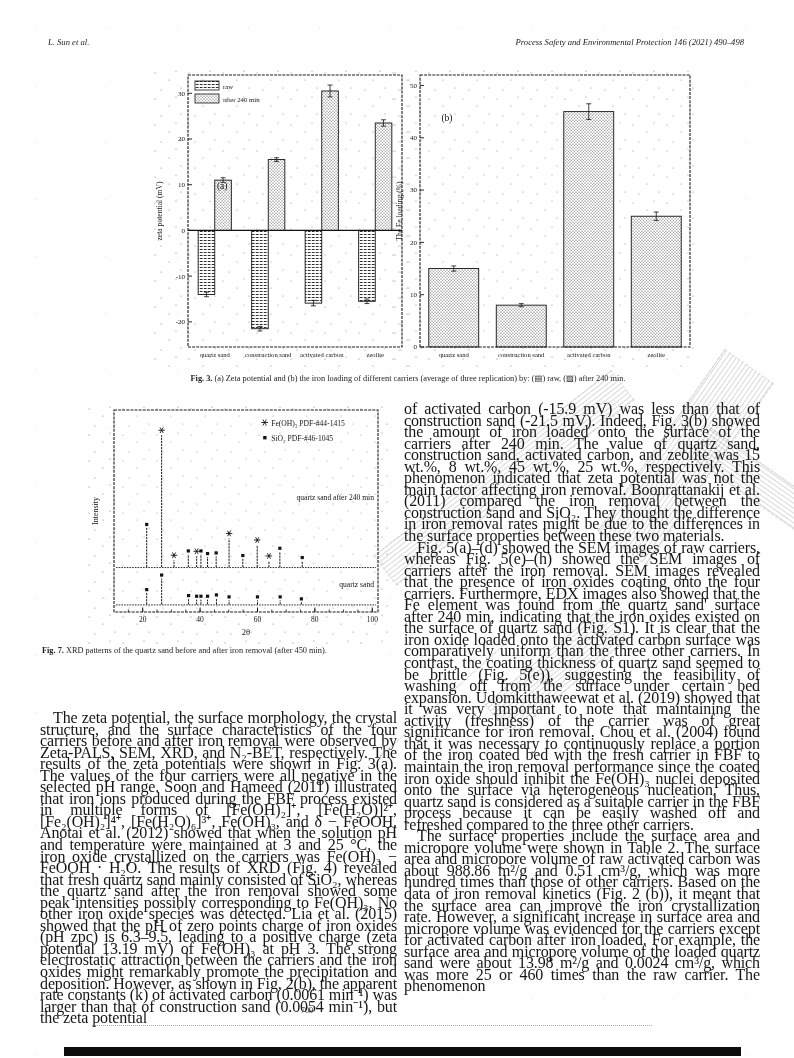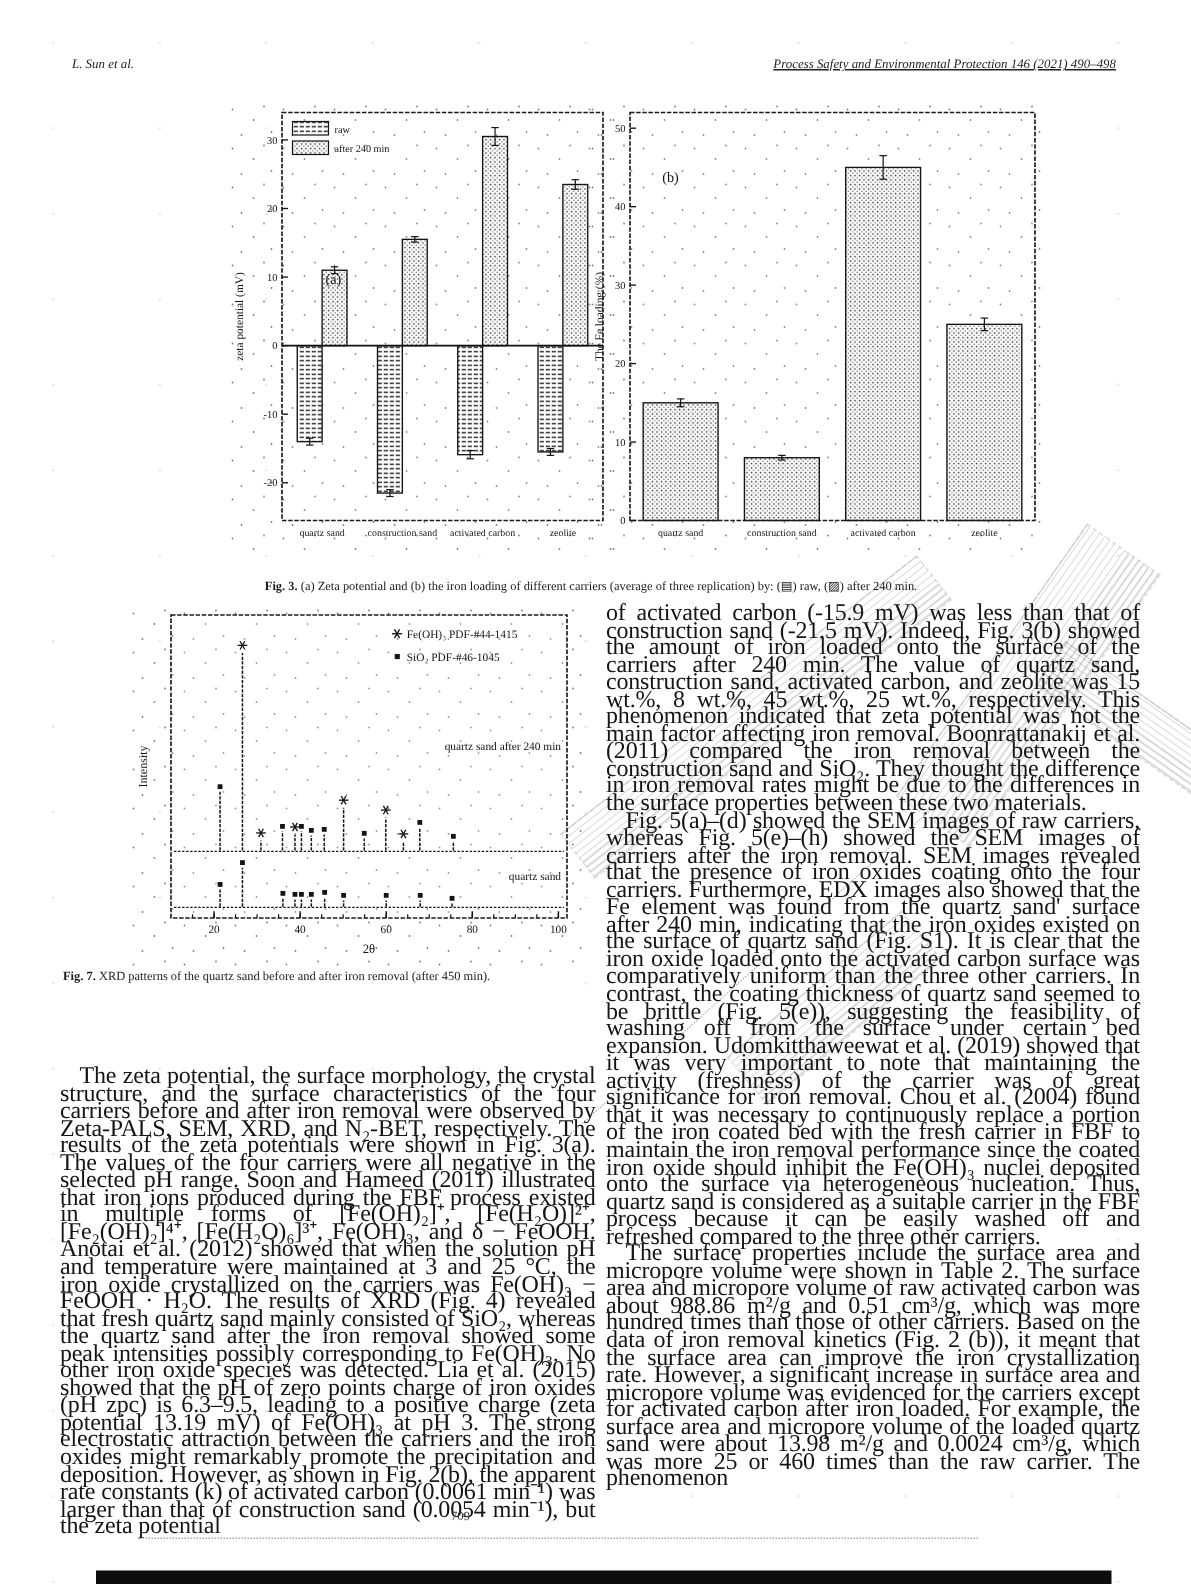--- a/index.html
+++ b/index.html
@@ -3,21 +3,21 @@
 <meta charset="utf-8">
 <style>
   html,body{margin:0;padding:0;}
   body{width:794px;height:1058px;position:relative;background:#ffffff;overflow:hidden;
        font-family:"Liberation Serif", serif;color:#161616;}
   .page-noise{position:absolute;inset:0;pointer-events:none;
        background-image:radial-gradient(circle, rgba(0,0,0,.45) 0.5px, transparent 1px);
        background-size:71px 57px;opacity:.25;}
   .hdr{position:absolute;top:37px;font-style:italic;font-size:8.6px;color:#222;}
   .hdr-left{left:48px;}
-  .hdr-right{right:50px;text-align:right;text-decoration:underline;}
+  .hdr-right{right:50px;text-align:right;}
   .fig-caption{position:absolute;font-size:8.3px;color:#1b1b1b;line-height:10.5px;}
   .cap-label{font-weight:bold;}
   .bodycol{position:absolute;font-size:16px;line-height:11.55px;text-align:justify;
        letter-spacing:-0.12px;color:#151515;}
   .bodycol p{margin:0;}
   .bodycol p.ind{text-indent:13px;}
   .pagenum{position:absolute;left:285px;top:1006px;width:44px;text-align:center;
        font-size:8.4px;color:#333;}
   .scan-dotline{position:absolute;left:92px;top:1025px;width:560px;height:0;
        border-top:1.5px dotted #8a8a8a;opacity:.75;}
@@ -167,21 +167,21 @@
     <text x="25" y="72.16923076923078" font-size="7" text-anchor="end">40</text>
     <line x1="28" y1="17.46153846153846" x2="32" y2="17.46153846153846" stroke="#141414" stroke-width="0.9"></line>
     <text x="25" y="19.86153846153846" font-size="7" text-anchor="end">50</text>
     <text x="61.75" y="289" font-size="6.6" text-anchor="middle">quartz sand</text>
     <text x="129.25" y="289" font-size="6.6" text-anchor="middle">construction sand</text>
     <text x="196.75" y="289" font-size="6.6" text-anchor="middle">activated carbon</text>
     <text x="264.25" y="289" font-size="6.6" text-anchor="middle">zeolite</text>
     <text x="10" y="143" font-size="7.6" text-anchor="middle" transform="rotate(-90 10 143)">The Fe loading (%)</text>
     <text x="55" y="53.24" font-size="9.5" text-anchor="middle">(b)</text>
   </svg>
-<div class="fig-caption" style="left:92px;top:374px;width:604px;text-align:center;margin-top:12px;">
+<div class="fig-caption" style="left:106px;top:374px;width:604px;text-align:center;">
   <span class="cap-label">Fig. 3.</span><span> (a) Zeta potential and (b) the iron loading of different carriers (average of three replication) by: (▤) raw, (▨) after 240 min.</span>
 </div>
 
 <svg id="chart-xrd" width="302" height="244" style="left:86px;top:404px">
     <defs>
       <pattern id="xrd-hl" width="4" height="3" patternUnits="userSpaceOnUse">
         <rect width="4" height="3" fill="#ffffff"></rect>
         <line x1="0" y1="1.5" x2="4" y2="1.5" stroke="#141414" stroke-width="0.9" stroke-dasharray="2.6,1.2"></line>
       </pattern>
       <pattern id="xrd-dt" width="3" height="3" patternUnits="userSpaceOnUse">

